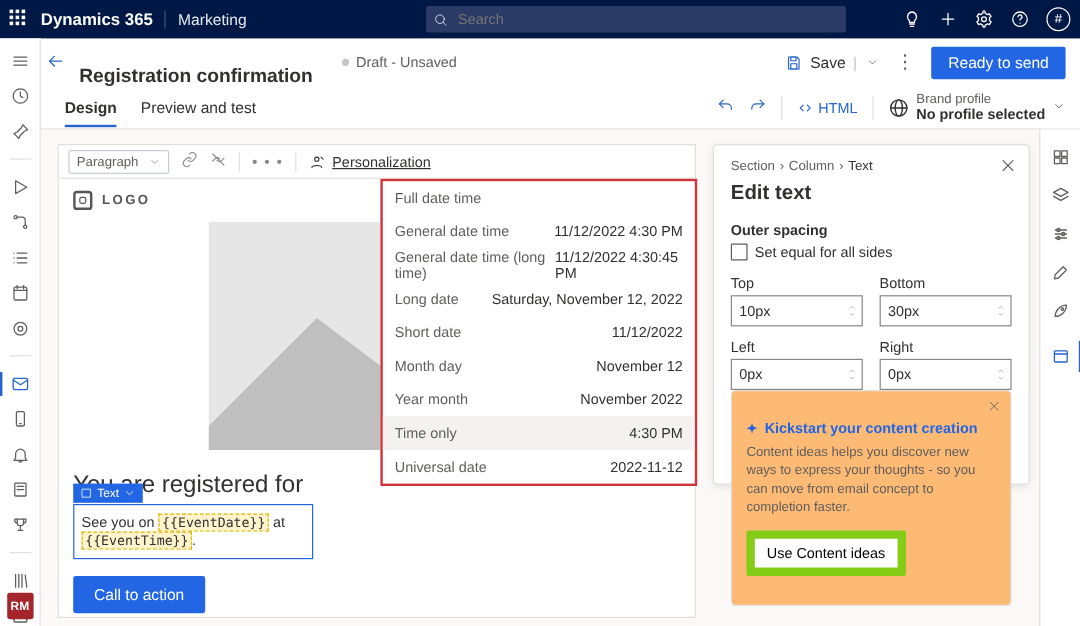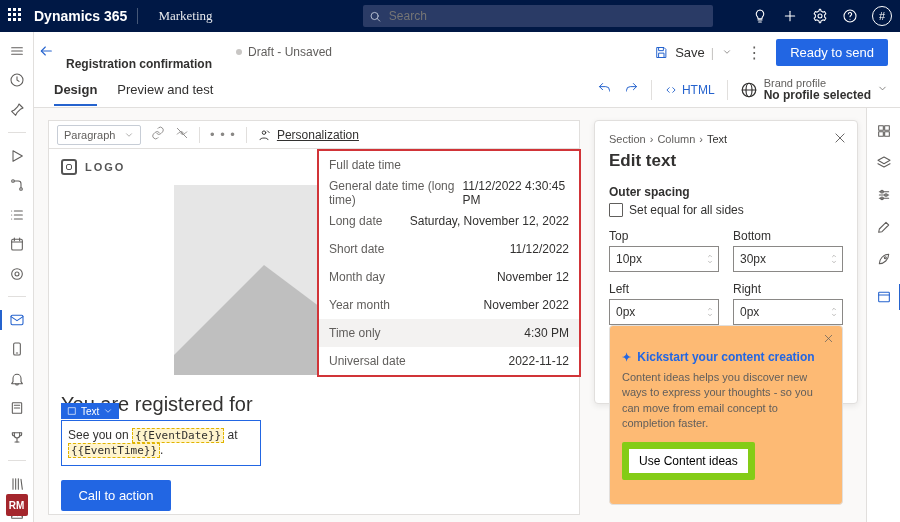--- a/index.html
+++ b/index.html
@@ -30,37 +30,37 @@
     color: #fff;
     height: 32px;
     display: flex;
     align-items: center;
     padding: 0 8px;
     gap: 10px;
   }
   .waffle { width: 16px; height: 16px; display:grid; grid-template-columns:repeat(3,3px); grid-template-rows:repeat(3,3px); gap:2px; }
   .waffle span { background:#fff; }
   .brand { font-weight:600; font-size:14px; }
-  .app  { font-size:13px; opacity:.9; border-left:1px solid rgba(255,255,255,.3); padding-left:20px;font-family:Liberation Serif, serif;}
+  .app  { font-size:13px; opacity:.9; border-left:1px solid rgba(255,255,255,.3); padding-left:10px;}
   .search { flex:0 0 350px; margin-left:140px; height:22px; background:#2a3b66; border-radius:2px; display:flex; align-items:center; padding:0 6px; color:#cfd6e4;}
   .search svg { width:13px; height:13px; stroke:#cfd6e4; margin-right:6px;}
   .search input { background:transparent; border:0; outline:0; color:#cfd6e4; font-size:12px; width:100%;}
   .top-icons { margin-left:auto; display:flex; align-items:center; gap:14px;}
   .top-icons .ic { width:16px; height:16px; display:flex; align-items:center; justify-content:center; cursor:pointer;}
   .top-icons svg { stroke:#fff; }
   .hashcircle { width:20px; height:20px; border:1px solid #fff; border-radius:50%; display:flex; align-items:center; justify-content:center; font-size:11px;}
   
   .cmdrow {
     height: 40px;
     display:flex; align-items:center;
     padding: 0 12px 0 38px;
     position:relative;
   }
   .backarrow svg { stroke: var(--blue); width:16px; height:16px; }
-  .title { font-size:12px; font-weight:600; margin-left:12px;margin-top:23px; }
+  .title { font-size:16px; font-weight:600; margin-left:12px;margin-top:23px; }
   .draft { color:var(--muted); margin-left:24px; display:flex; align-items:center; gap:6px; font-size:12px;}
   .draft .dot{ width:6px;height:6px;border-radius:50%;background:#c8c6c4;}
   .cmdright { margin-left:auto; display:flex; align-items:center; gap:8px;}
   .save-group { display:flex; align-items:center; gap:6px; color:var(--text); cursor:pointer;}
   .save-group svg { stroke: var(--blue); width:15px; height:15px;}
   .divbar { color:#c8c6c4; margin:0 2px 0 0;}
   .chev svg{ width:10px;height:10px; stroke:var(--muted);}
   .kebab { color:var(--muted); font-size:16px; padding:0 6px; cursor:pointer;}
   .ready { background: var(--blue-btn); color:#fff; border:0; border-radius:2px; padding:6px 14px; font-size:13px; cursor:pointer;}
   
@@ -481,20 +481,24 @@
           <span class="token">{{EventTime}}</span><span>.</span>
         </span>
       </div>
       <div class="cta">Call to action</div>
 
       <div class="popup">
         <div class="row">
             <span class="l">Full date time</span>
           </div>
         <div class="row">
+            <span class="l">General date time</span>
+            <span class="v">11/12/2022 4:30 PM</span>
+          </div>
+        <div class="row">
             <span class="l">General date time (long time)</span>
             <span class="v">11/12/2022 4:30:45 PM</span>
           </div>
         <div class="row">
             <span class="l">Long date</span>
             <span class="v">Saturday, November 12, 2022</span>
           </div>
         <div class="row">
             <span class="l">Short date</span>
             <span class="v">11/12/2022</span>

